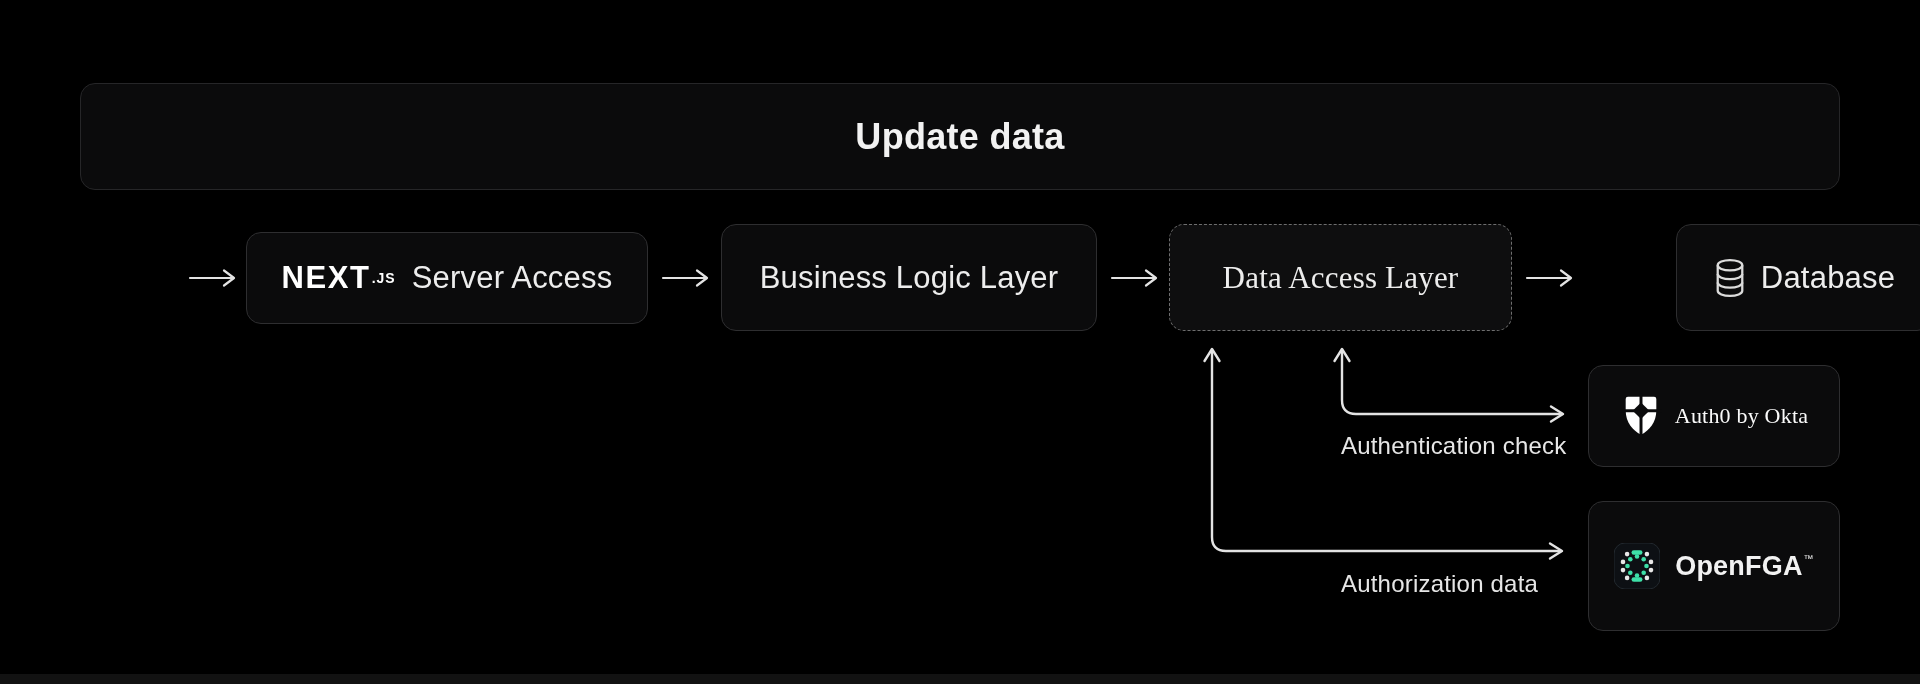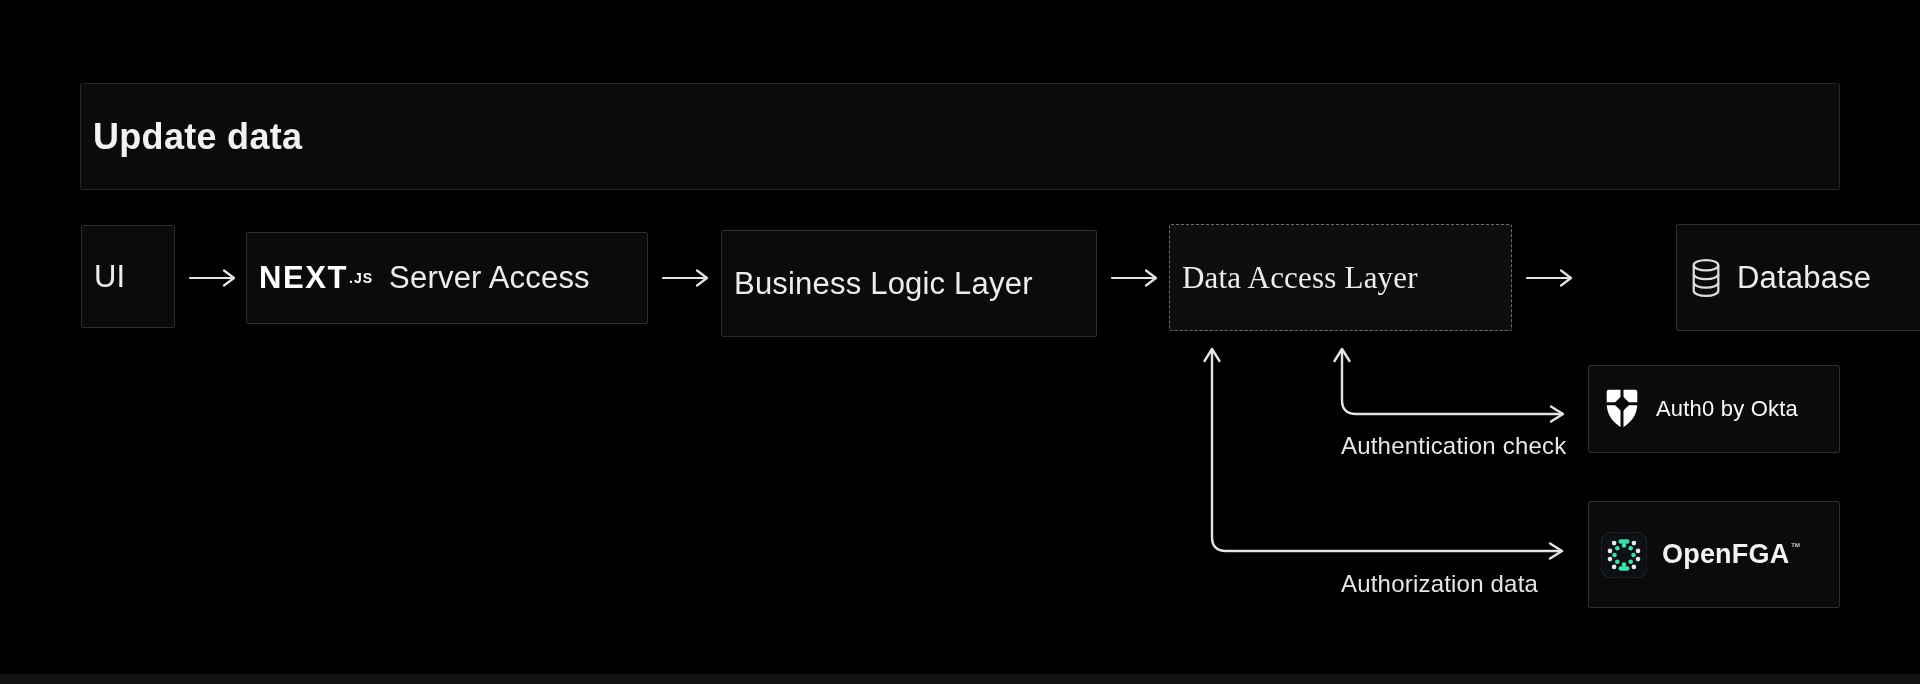--- a/index.html
+++ b/index.html
@@ -1,35 +1,35 @@
 <!DOCTYPE html>
 <html><head>
 <meta charset="utf-8">
 <style>
   html,body{margin:0;padding:0;background:#000;}
   .canvas{
     position:relative;width:1920px;height:684px;background:#000000;
     font-family:"Liberation Sans",sans-serif;overflow:hidden;
   }
   .box{
-    position:absolute;background:#0b0b0c;border:1px solid #2e2e30;border-radius:2px;
-    display:flex;align-items:center;justify-content:flex-start;color:#ededed;box-sizing:border-box;padding-left:12px;
+    position:absolute;background:#0b0b0c;border:1px solid #2e2e30;border-radius:15px;
+    display:flex;align-items:center;justify-content:center;color:#ededed;box-sizing:border-box;
   }
   .title-box{left:80px;top:83px;width:1760px;height:107px;border-color:#262628;}
   .page-title{font-size:36px;font-weight:700;color:#f2f2f2;letter-spacing:.3px;}
   .node{font-size:31px;font-weight:400;letter-spacing:.2px;}
   .node-ui{left:81px;top:225px;width:94px;height:103px;}
   .node-next{left:246px;top:232px;width:402px;height:92px;}
-  .node-bll{left:721px;top:230px;width:376px;height:107px;}
+  .node-bll{left:721px;top:224px;width:376px;height:107px;}
   .node-dal{left:1169px;top:224px;width:343px;height:107px;background:#0e0e0f;
     border:1.5px dashed #6e6e6e;font-family:Liberation Serif, serif;}
   .node-db{left:1676px;top:224px;width:256px;height:107px;gap:14px;}
   .svc{left:1588px;width:252px;gap:13px;}
-  .svc-auth0{top:365px;height:88px;}
-  .svc-openfga{top:501px;height:107px;gap:15px;}
+  .svc-auth0{top:365px;height:102px;font-family:Liberation Serif, serif;}
+  .svc-openfga{top:501px;height:130px;gap:15px;}
   .next-wordmark{font-weight:800;font-size:31px;letter-spacing:1.6px;color:#ffffff;}
   .next-suffix{font-weight:700;font-size:14px;letter-spacing:1px;color:#ffffff;margin-left:1px;}
   .next-label{margin-left:16px;}
   .auth0-label{font-size:22px;color:#fafafa;letter-spacing:.2px;}
   .fga-label{font-size:27px;font-weight:700;color:#f2f2f2;letter-spacing:.2px;position:relative;}
   .fga-tm{font-size:10px;font-weight:400;position:relative;top:-13px;margin-left:1px;}
   .edge-label{position:absolute;font-size:24px;color:#e6e6e6;letter-spacing:.2px;}
   .edge-label-auth{left:1341px;top:432px;}
   .edge-label-authz{left:1341px;top:570px;}
   .overlay{position:absolute;left:0;top:0;width:1920px;height:684px;}
@@ -37,23 +37,20 @@
 </style>
 </head>
 <body>
 
 <div class="canvas">
 
   <div class="box title-box">
     <span class="page-title">Update data</span>
   </div>
 
-  <div class="box node node-ui">
-    <span>UI</span>
-  </div>
 
   <div class="box node node-next">
     <span class="next-wordmark">NEXT</span>
       <span class="next-suffix">.JS</span>
     <span class="next-label">Server Access</span>
   </div>
 
   <div class="box node node-bll">
     <span>Business Logic Layer</span>
   </div>

